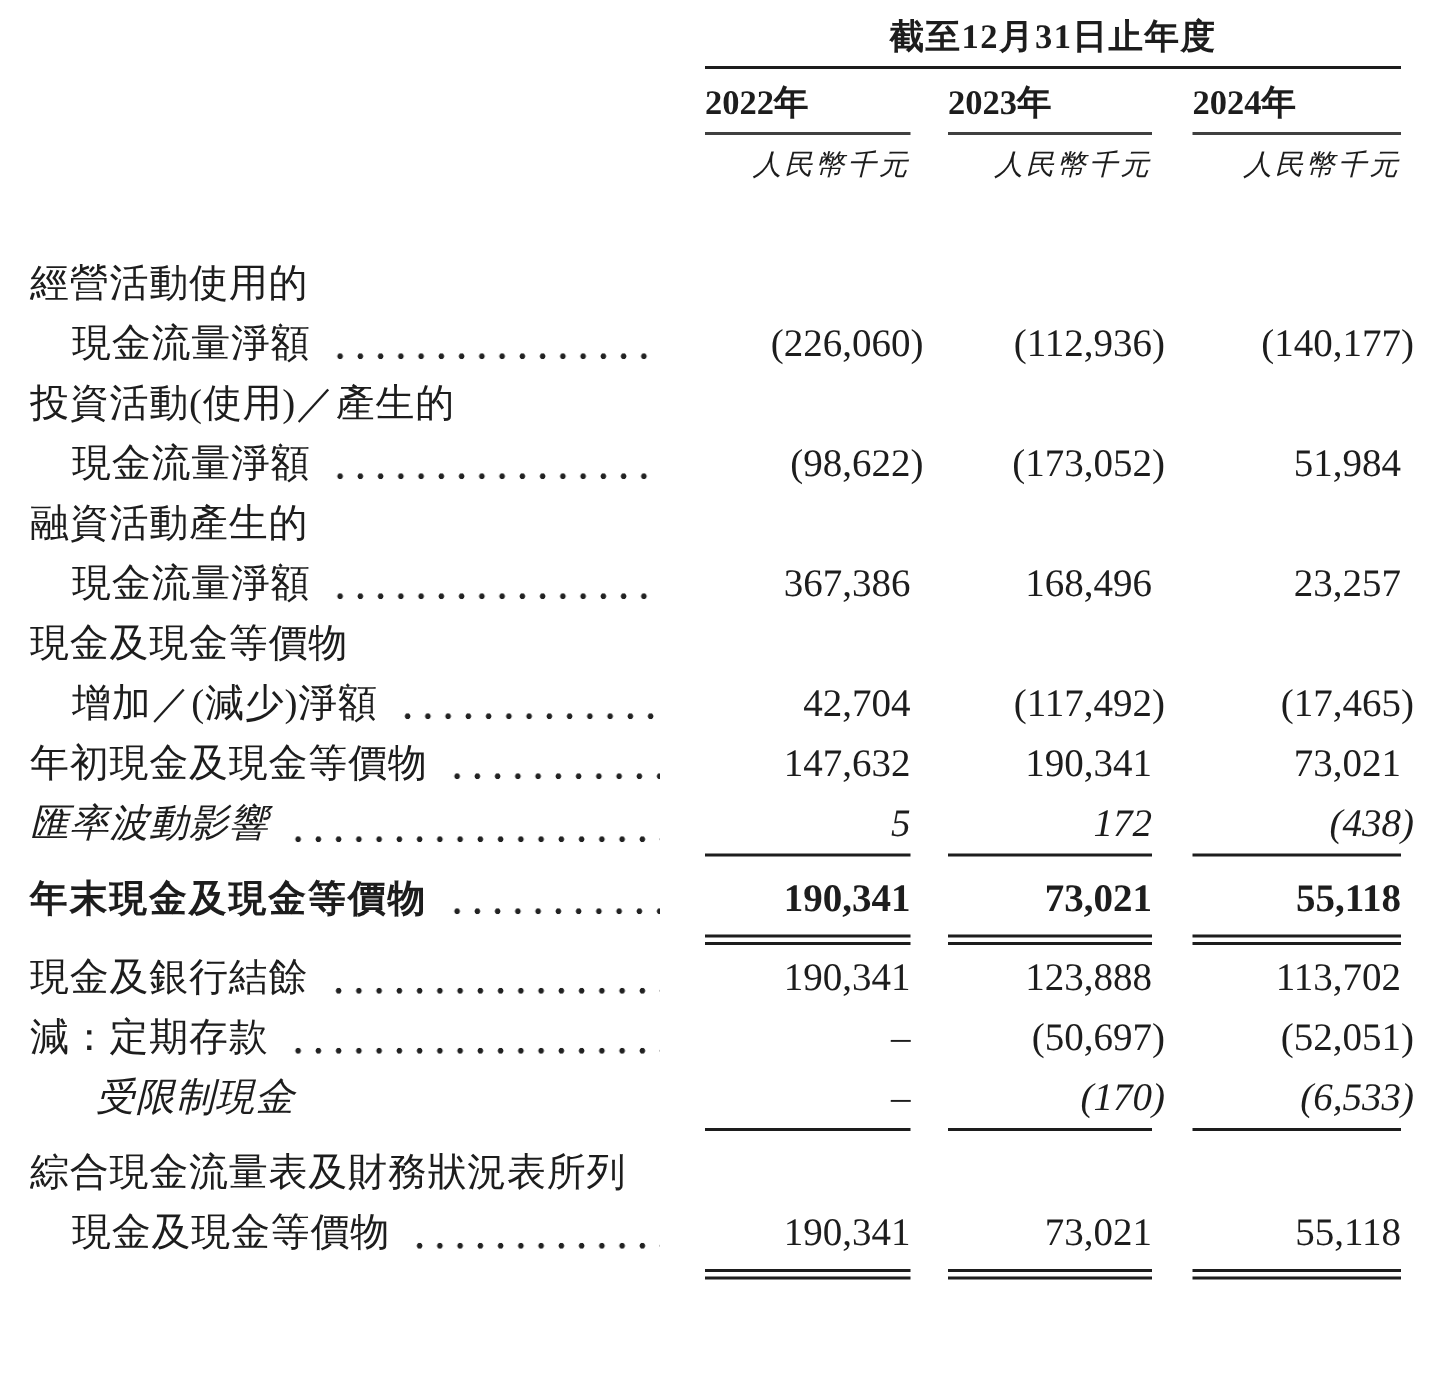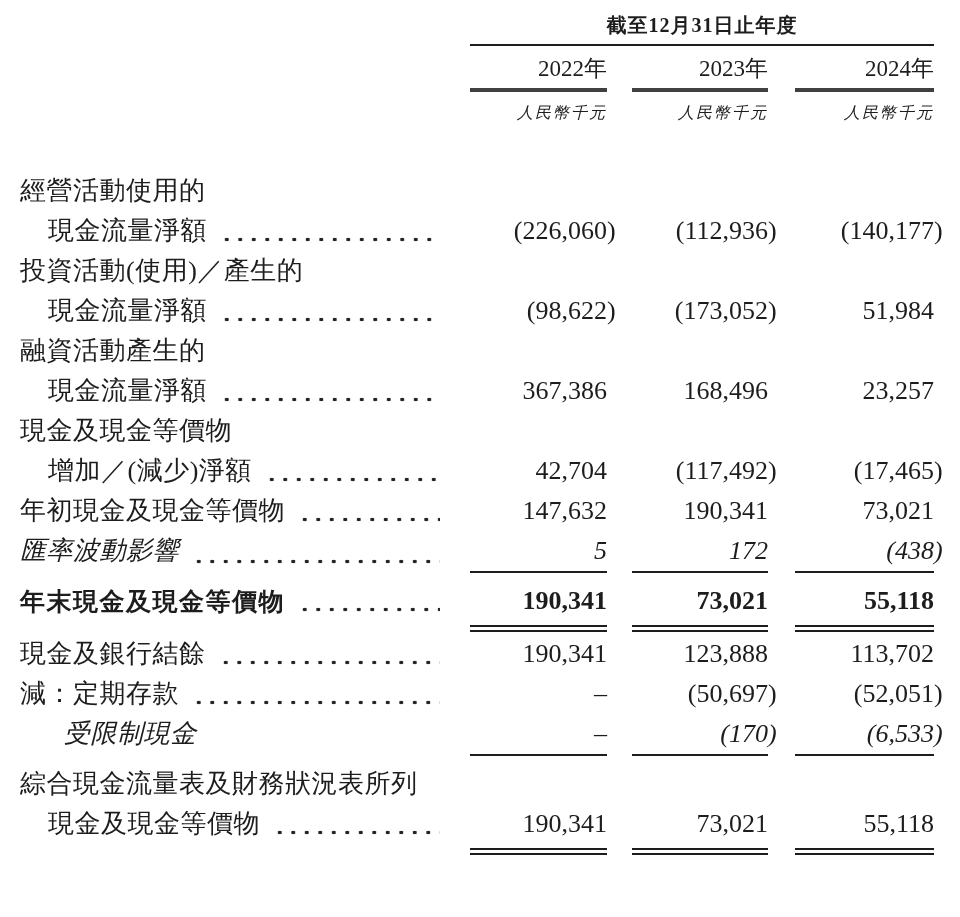--- a/index.html
+++ b/index.html
@@ -3,31 +3,31 @@
 <meta charset="utf-8">
 <style>
   * { margin:0; padding:0; box-sizing:border-box; }
   html,body { width:960px; height:917px; background:#ffffff; overflow:hidden; }
   body { font-family:"Liberation Serif", serif; color:#1d1d1d; }
   .page { width:960px; height:917px; padding:10px 26px 0 20px; }
 
   
   .span-title{
     margin-left:450px; width:464px; text-align:center;
-    font-weight:bold; font-size:20px; line-height:30px;
+    font-weight:bold; font-size:23px; line-height:30px;
     padding-bottom:4px; border-bottom:2px solid #1d1d1d;
     letter-spacing:1px;
   }
   .hdr-row{ display:flex; align-items:stretch; }
   .year-cell{
-    font-weight:normal; font-size:23px; line-height:26px; text-align:right;
-    padding:10px 0 6px; border-bottom:4px solid #404040;
+    font-weight:bold; font-size:23px; line-height:26px; text-align:left;
+    padding:10px 0 6px; border-bottom:2px solid #404040;
   }
   .unit-cell{
-    font-style:italic; font-size:16px; line-height:26px; text-align:right;
+    font-style:italic; font-size:19px; line-height:26px; text-align:right;
     padding-top:8px; letter-spacing:2px;
   }
   .hdr-spacer{ width:450px; }
   .spacer-after-header{ height:45px; }
 
   
   .lbl { width:450px; display:flex; align-items:stretch; }
   .c1  { width:137px; }
   .g1  { width:25px;  }
   .c2  { width:136px; }

